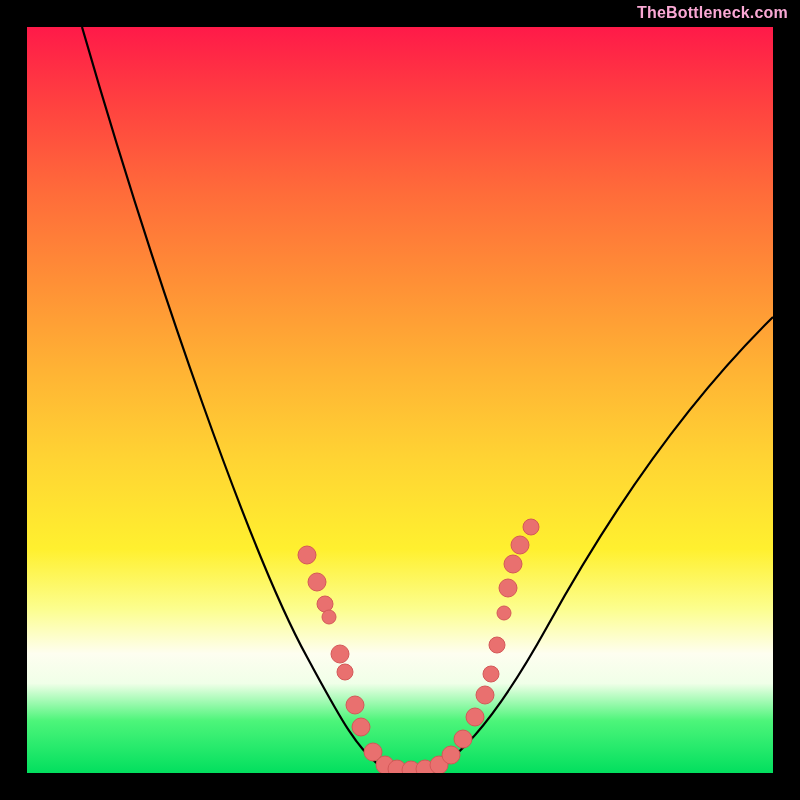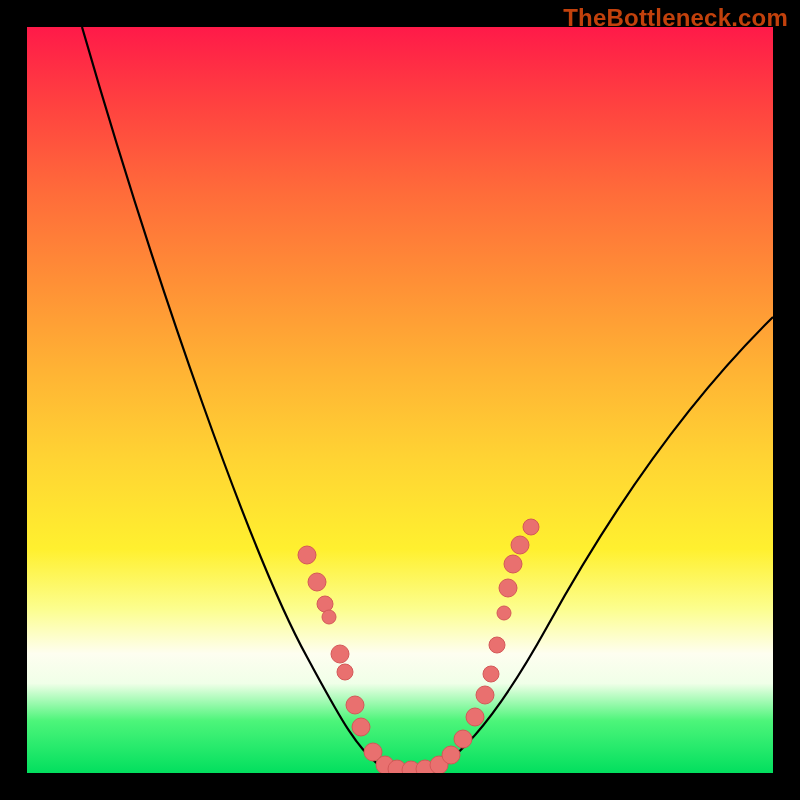--- a/index.html
+++ b/index.html
@@ -29,23 +29,23 @@
       #f0ffe8 88%,
       #4df57a 93%,
       #02df5e 100%
     );
   }
   .watermark {
     position: absolute;
     top: 4px;
     right: 12px;
     font-family: Arial, Helvetica, sans-serif;
-    font-size: 24px;
+    font-size: 16px;
     font-weight: bold;
-    color: #c2410c;
+    color: #f9a8d4;
     letter-spacing: 0.2px;
     margin-left: 29px;
   }
   svg {
     position: absolute;
     left: 0;
     top: 0;
   }
   .curve {
     fill: none;

